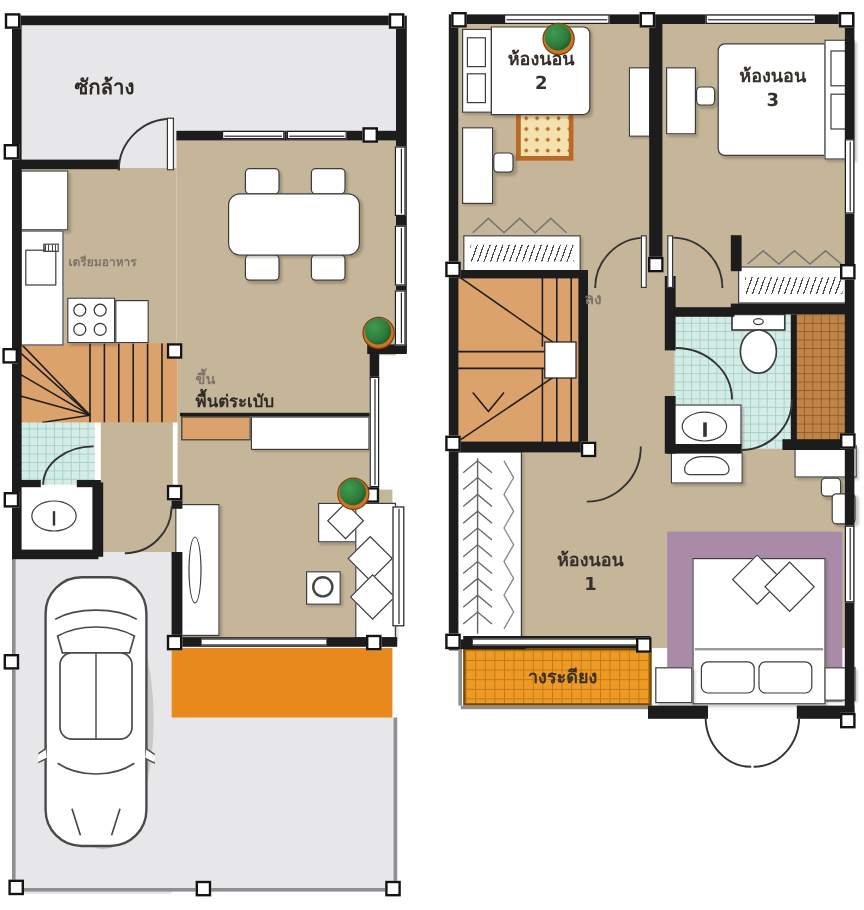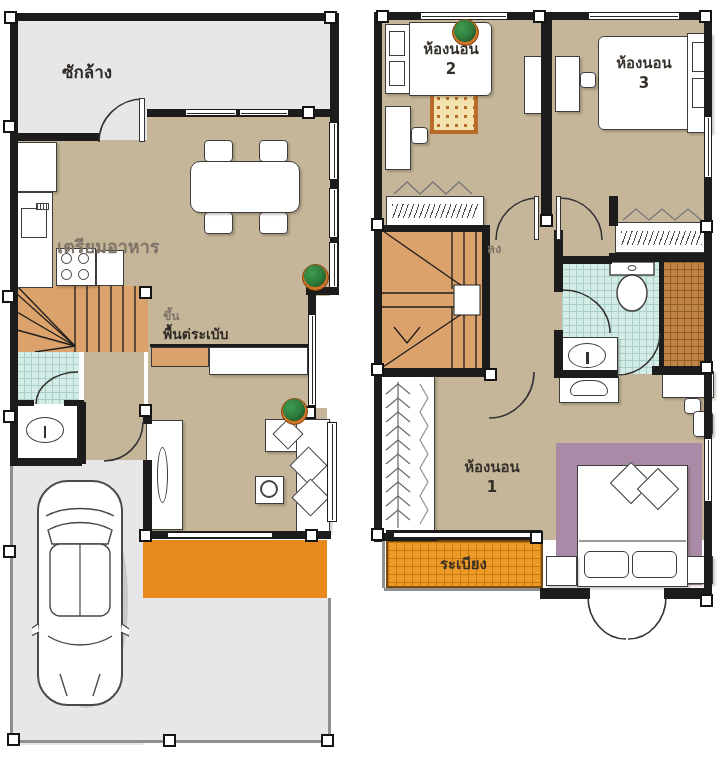--- a/index.html
+++ b/index.html
@@ -187,21 +187,21 @@
     <path d="M16,52 C34,42 62,42 80,52 L76,66 L20,66 Z" fill="#fff" stroke="#4a4a4a" stroke-width="1.4"></path>
     <rect x="18" y="66" width="60" height="72" rx="10" fill="#fff" stroke="#4a4a4a" stroke-width="1.4"></rect>
     <line x1="48" y1="66" x2="48" y2="138" stroke="#4a4a4a" stroke-width="1.2"></line>
     <path d="M16,158 C34,170 62,170 80,158" fill="none" stroke="#4a4a4a" stroke-width="1.4"></path>
     <path d="M6,146 L-3,152 L-1,158 L7,154" fill="#fff" stroke="#4a4a4a" stroke-width="1.2"></path>
     <path d="M90,146 L99,152 L97,158 L89,154" fill="#fff" stroke="#4a4a4a" stroke-width="1.2"></path>
     <path d="M28,196 l7,22 M68,196 l-7,22" stroke="#4a4a4a" stroke-width="1.4"></path>
   </svg>
 
   <div class="lbl" style="left:62px;top:58px;font-size:17px;">ซักล้าง</div>
-  <div class="lbl mut" style="left:57px;top:211px;font-size:18px;margin-top:21px;">เตรียมอาหาร</div>
+  <div class="lbl mut" style="left:57px;top:211px;font-size:10px;">เตรียมอาหาร</div>
   <div class="lbl mut" style="left:163px;top:306px;font-size:12px;">ขึ้น</div>
   <div class="lbl" style="left:163px;top:323px;font-size:14px;">พื้นต่ระเบับ</div>
 
   <div class="floor tan" style="left:382px;top:20px;width:322px;height:520px;"></div>
   <div class="floor purple" style="left:556px;top:443px;width:146px;height:142px;z-index:1;"></div>
   <div class="floor balconytile" style="left:386px;top:540px;width:157px;height:48px;z-index:1;"></div>
   <div class="floor bluetile" style="left:562px;top:262px;width:100px;height:112px;z-index:1;"></div>
   <div class="floor browntile" style="left:663px;top:262px;width:45px;height:106px;z-index:1;"></div>
   <div class="rug2" style="left:430px;top:90px;width:48px;height:44px;"></div>
 
@@ -350,15 +350,15 @@
   </div>
   <div class="room" style="left:598px;top:54px;width:92px;">
     <span>ห้องนอน</span>
     <span>3</span>
   </div>
   <div class="room" style="left:452px;top:458px;width:80px;">
     <span>ห้องนอน</span>
     <span>1</span>
   </div>
   <div class="lbl mut" style="left:487px;top:238px;font-size:13px;">ลง</div>
-  <div class="lbl" style="left:440px;top:552px;font-size:15px;color:#3a3026;">ระเบียง</div>
+  <div class="lbl" style="left:440px;top:552px;font-size:15px;color:#3a3026;">างระดียง</div>
 
 </div>
 
 </body></html>

